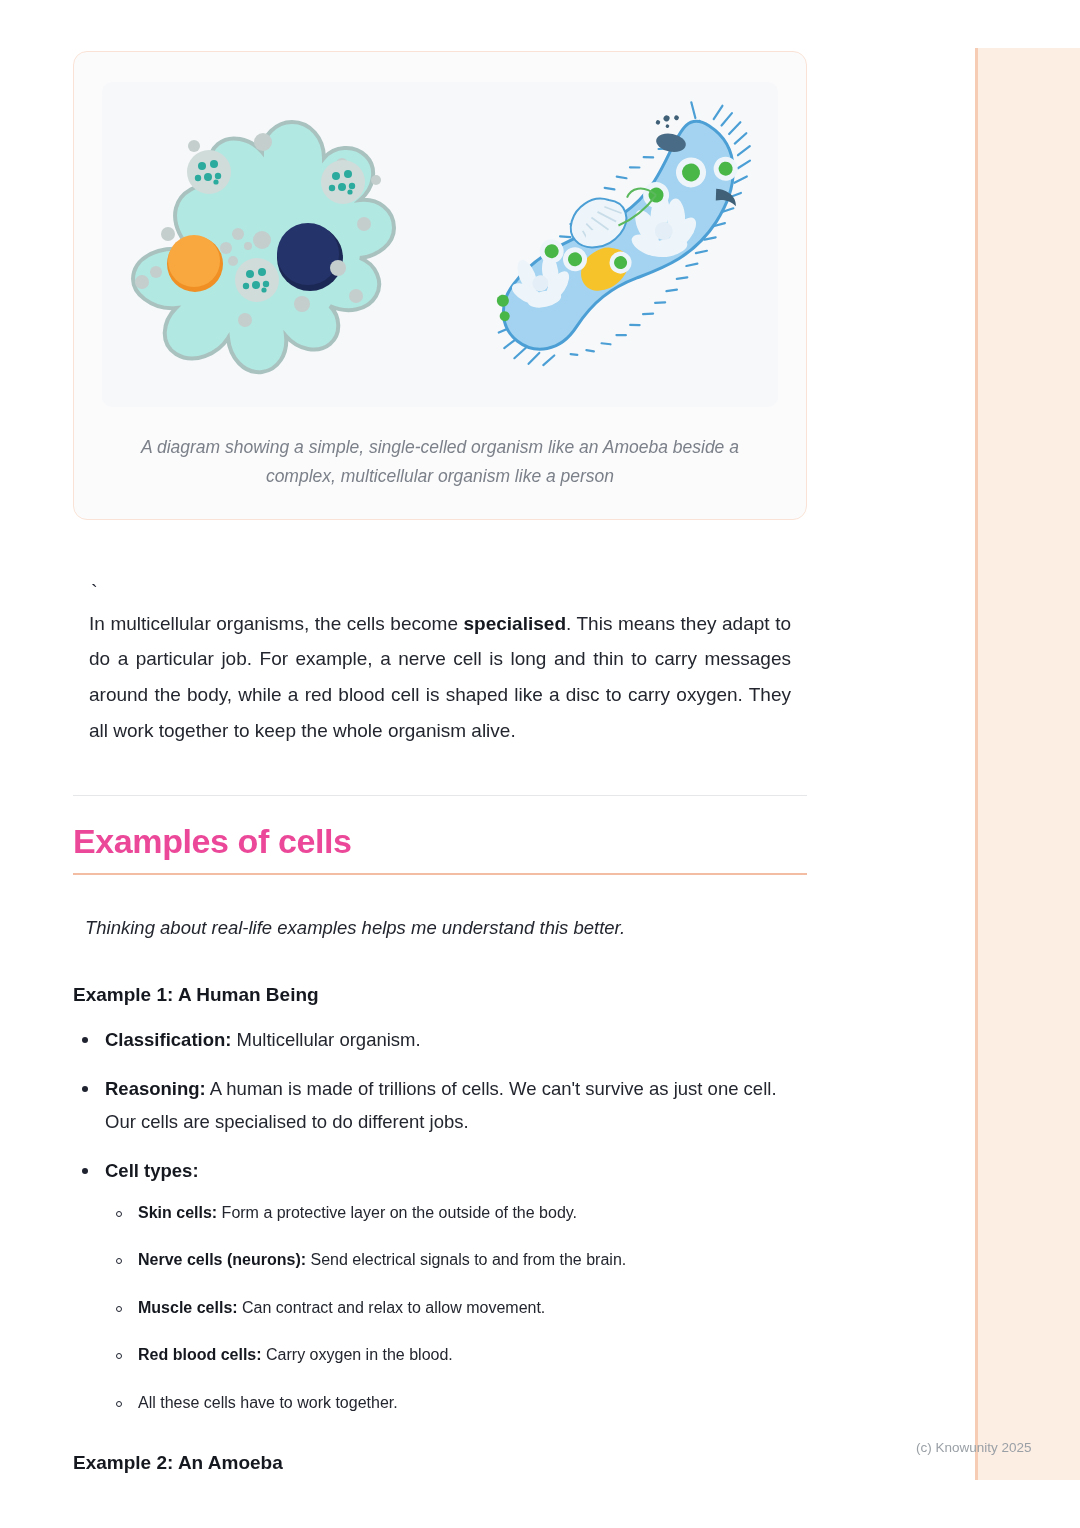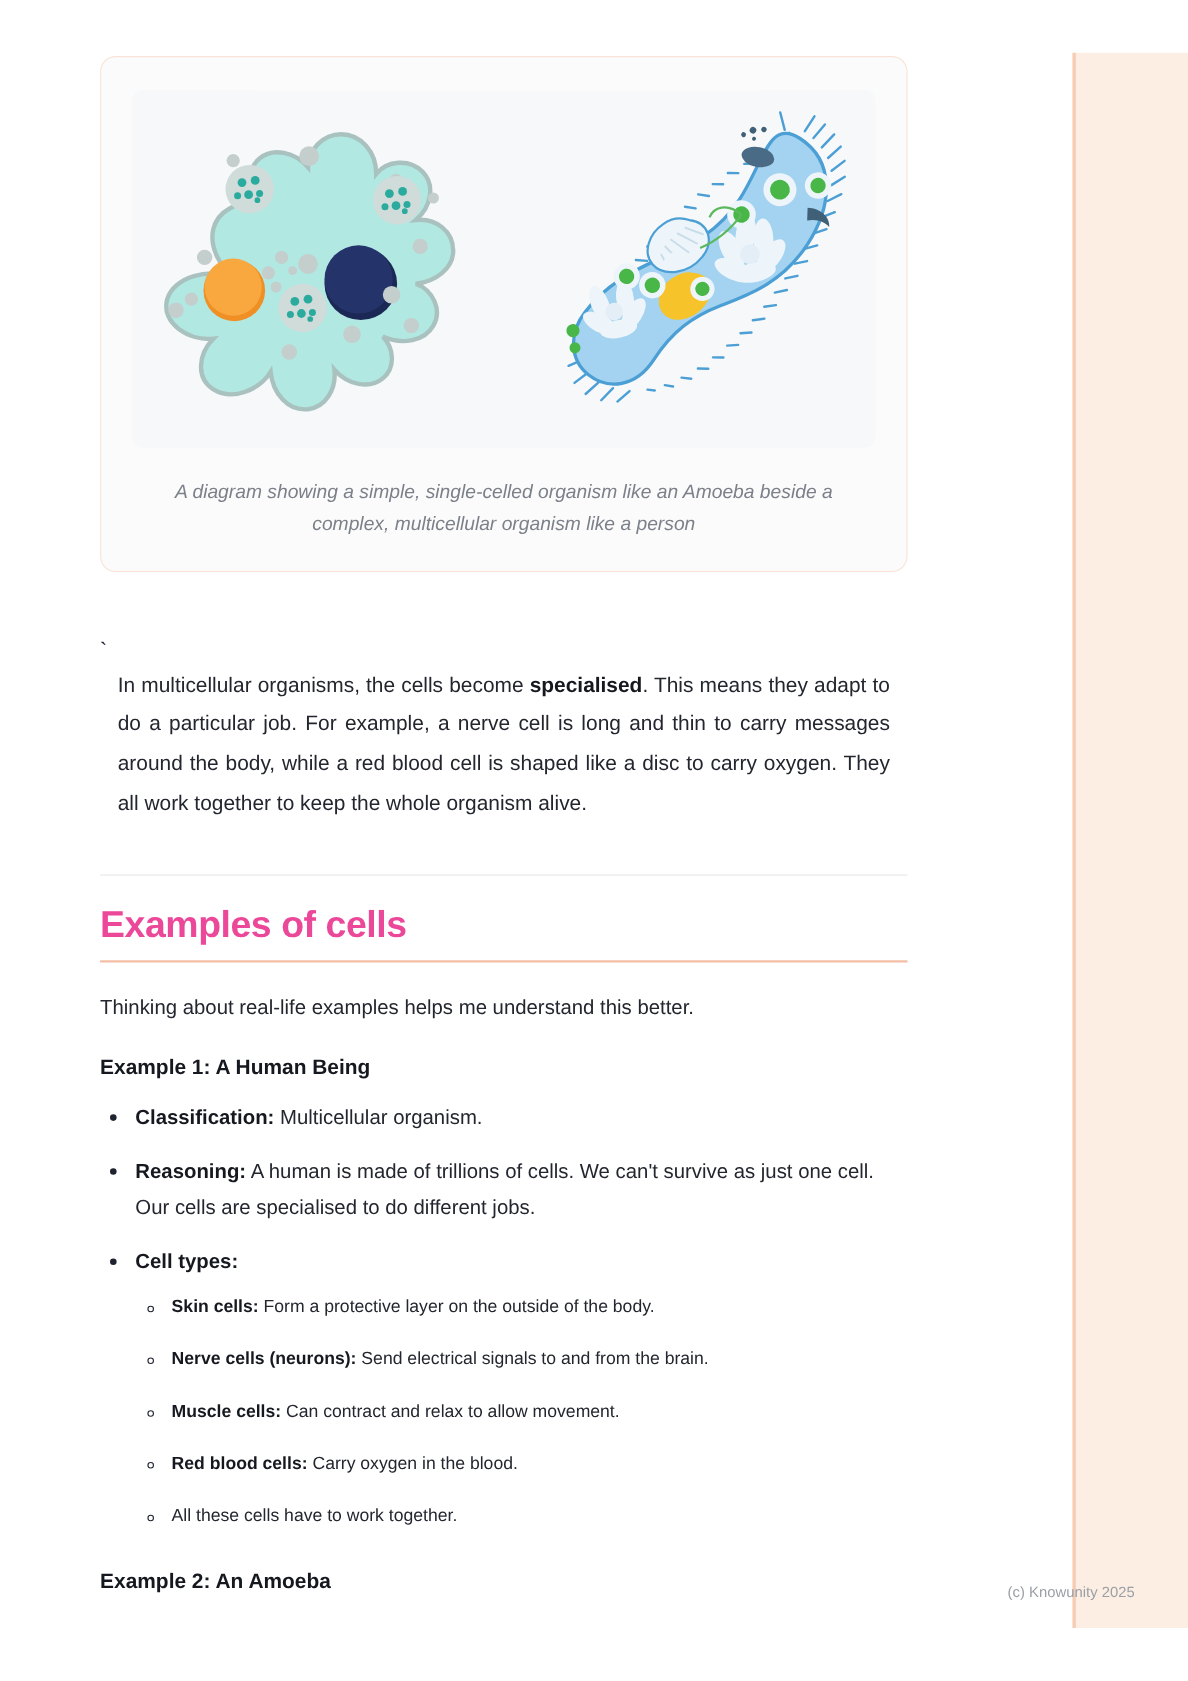--- a/index.html
+++ b/index.html
@@ -30,21 +30,21 @@
     left: 975px;
     top: 48px;
     width: 3px;
     height: 1432px;
     background: #f6cdb4;
   }
 
   
   #page {
     position: absolute;
-    left: 91px;
+    left: 73px;
     top: 0;
     width: 734px;
   }
 
   
   .figure-card {
     margin-top: 51px;
     border: 1.5px solid #fae3d6;
     border-radius: 14px;
     background: #fbfbfc;
@@ -105,21 +105,22 @@
   .heading-underline {
     height: 2px;
     background: #f3bda3;
     margin-bottom: 0;
   }
 
   .lead-line {
     font-size: 18.5px;
     line-height: 1.6;
     color: #23262e;
-    margin: 0;
+    margin: 12px;
+    font-style: italic;
   }
 
   .example-title {
     font-size: 19px;
     font-weight: 700;
     color: #15181f;
     margin: 0;
   }
 
   

